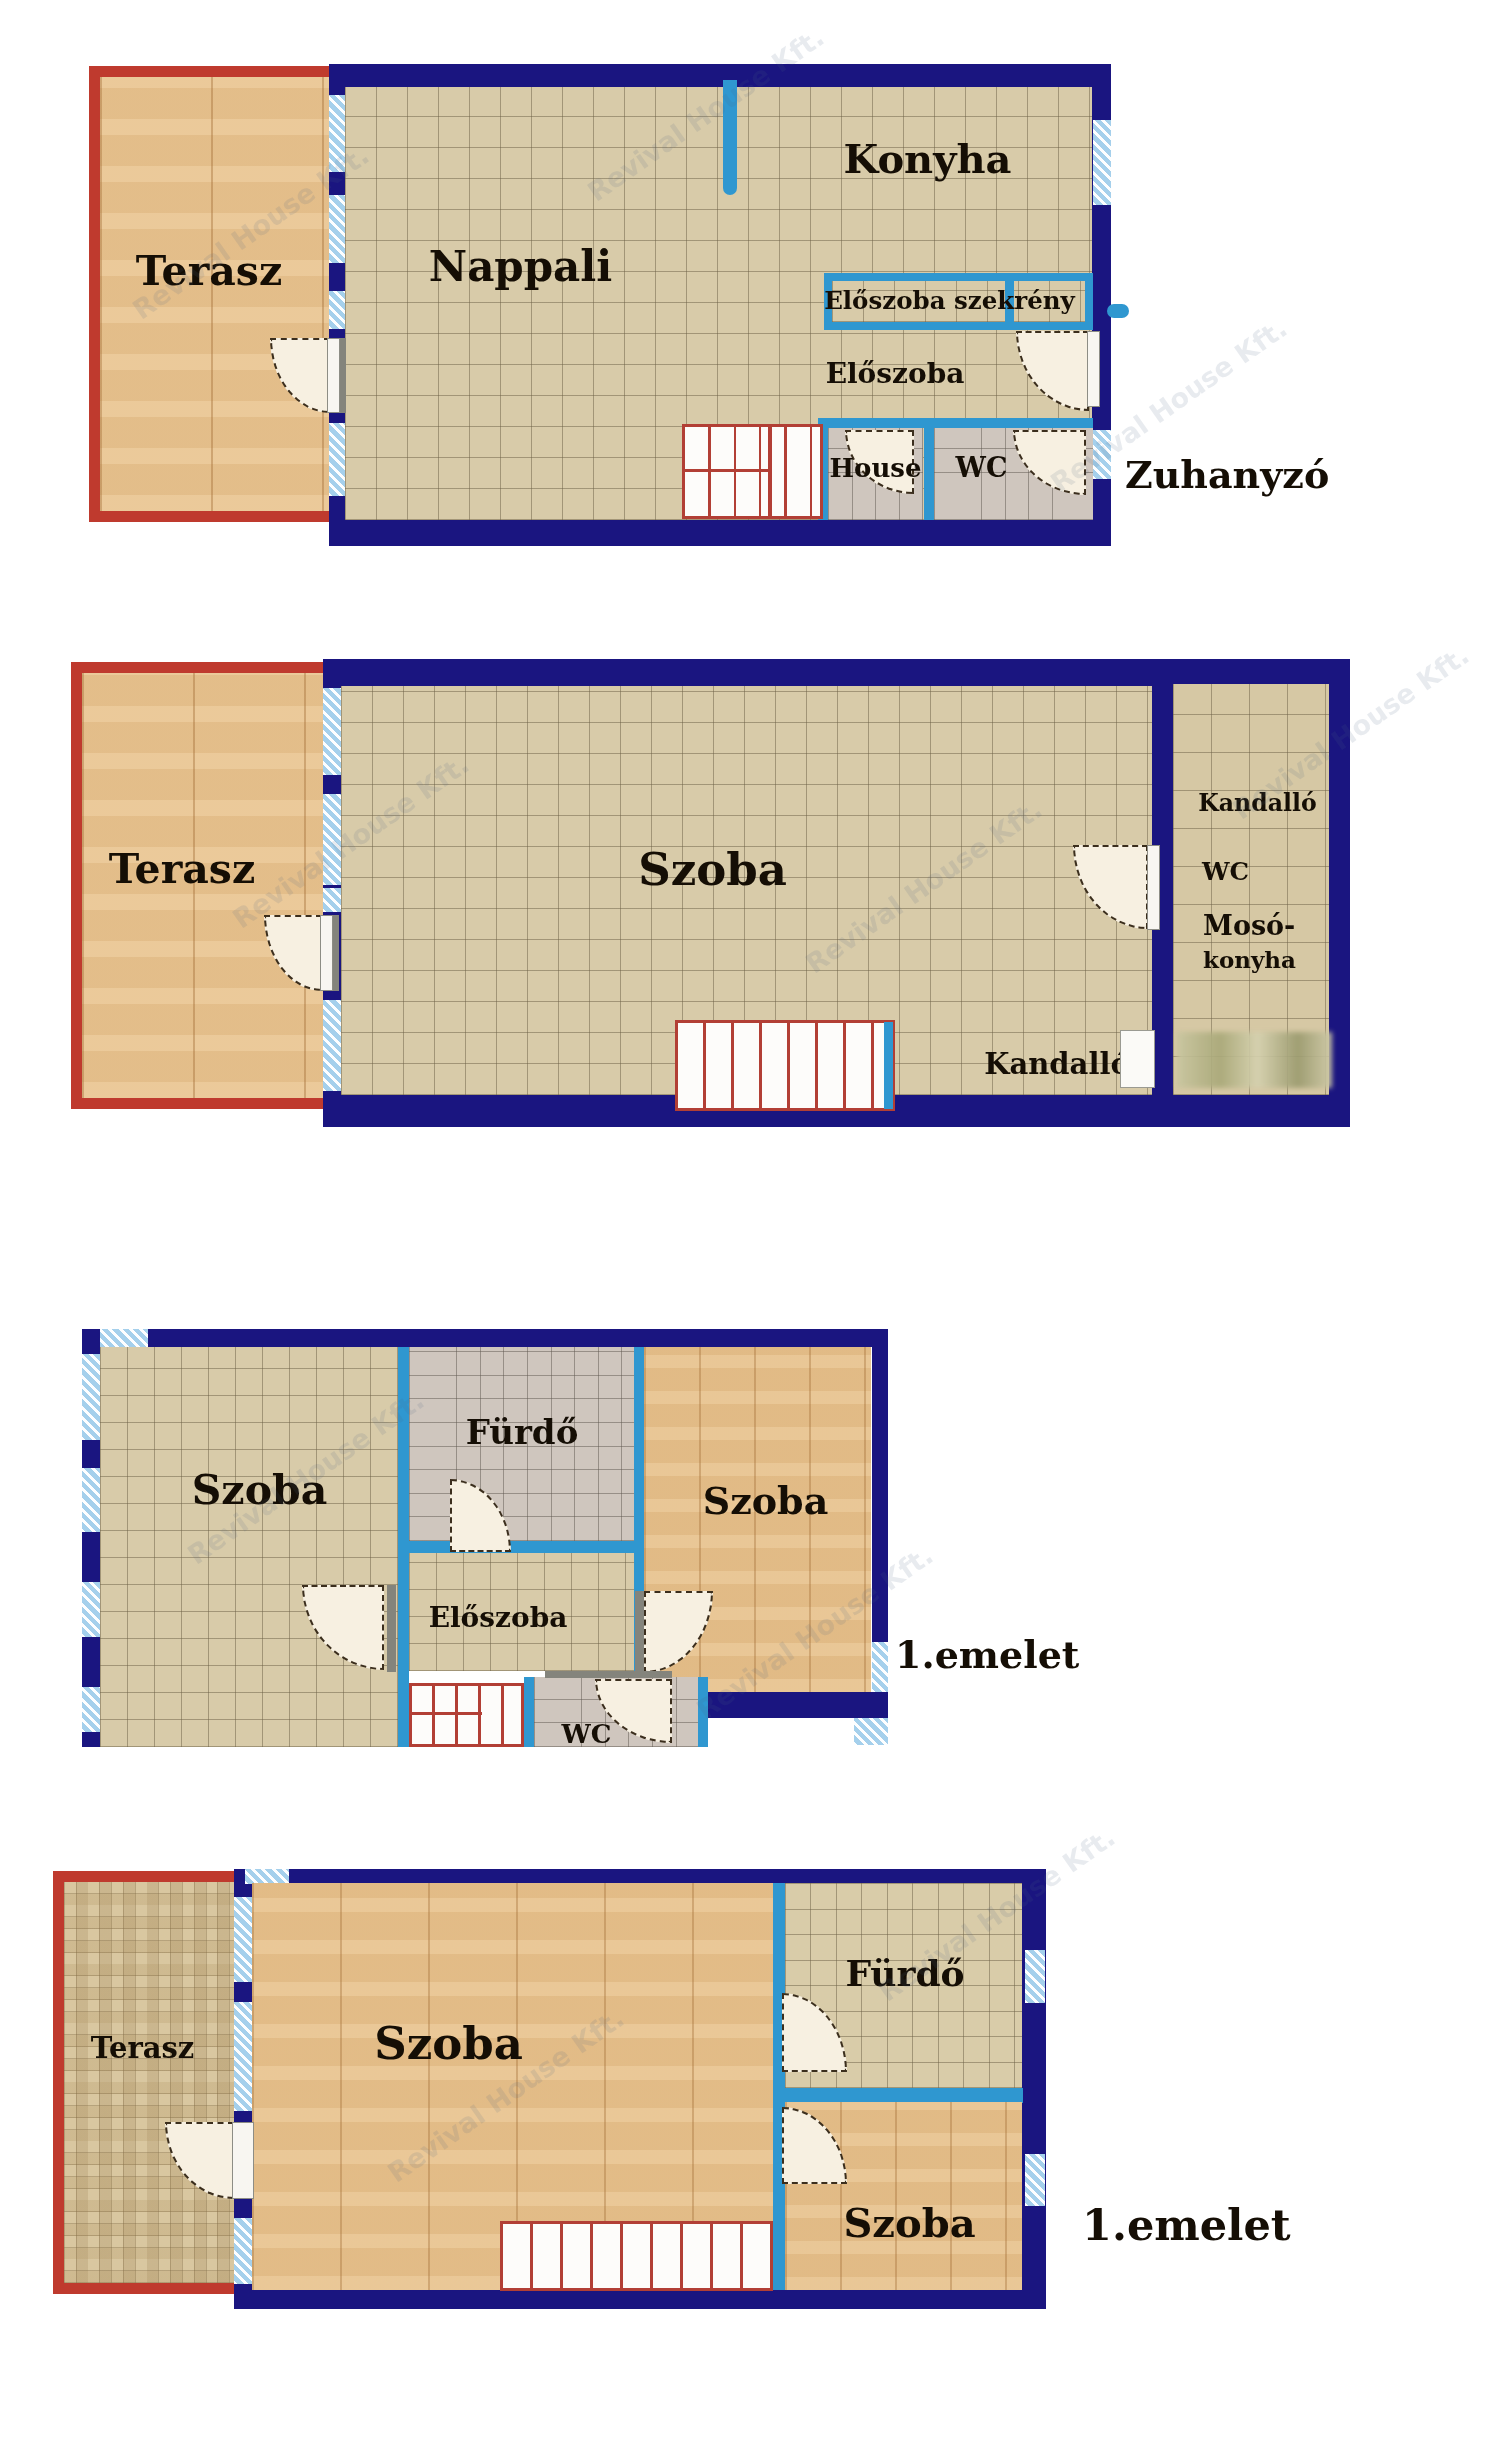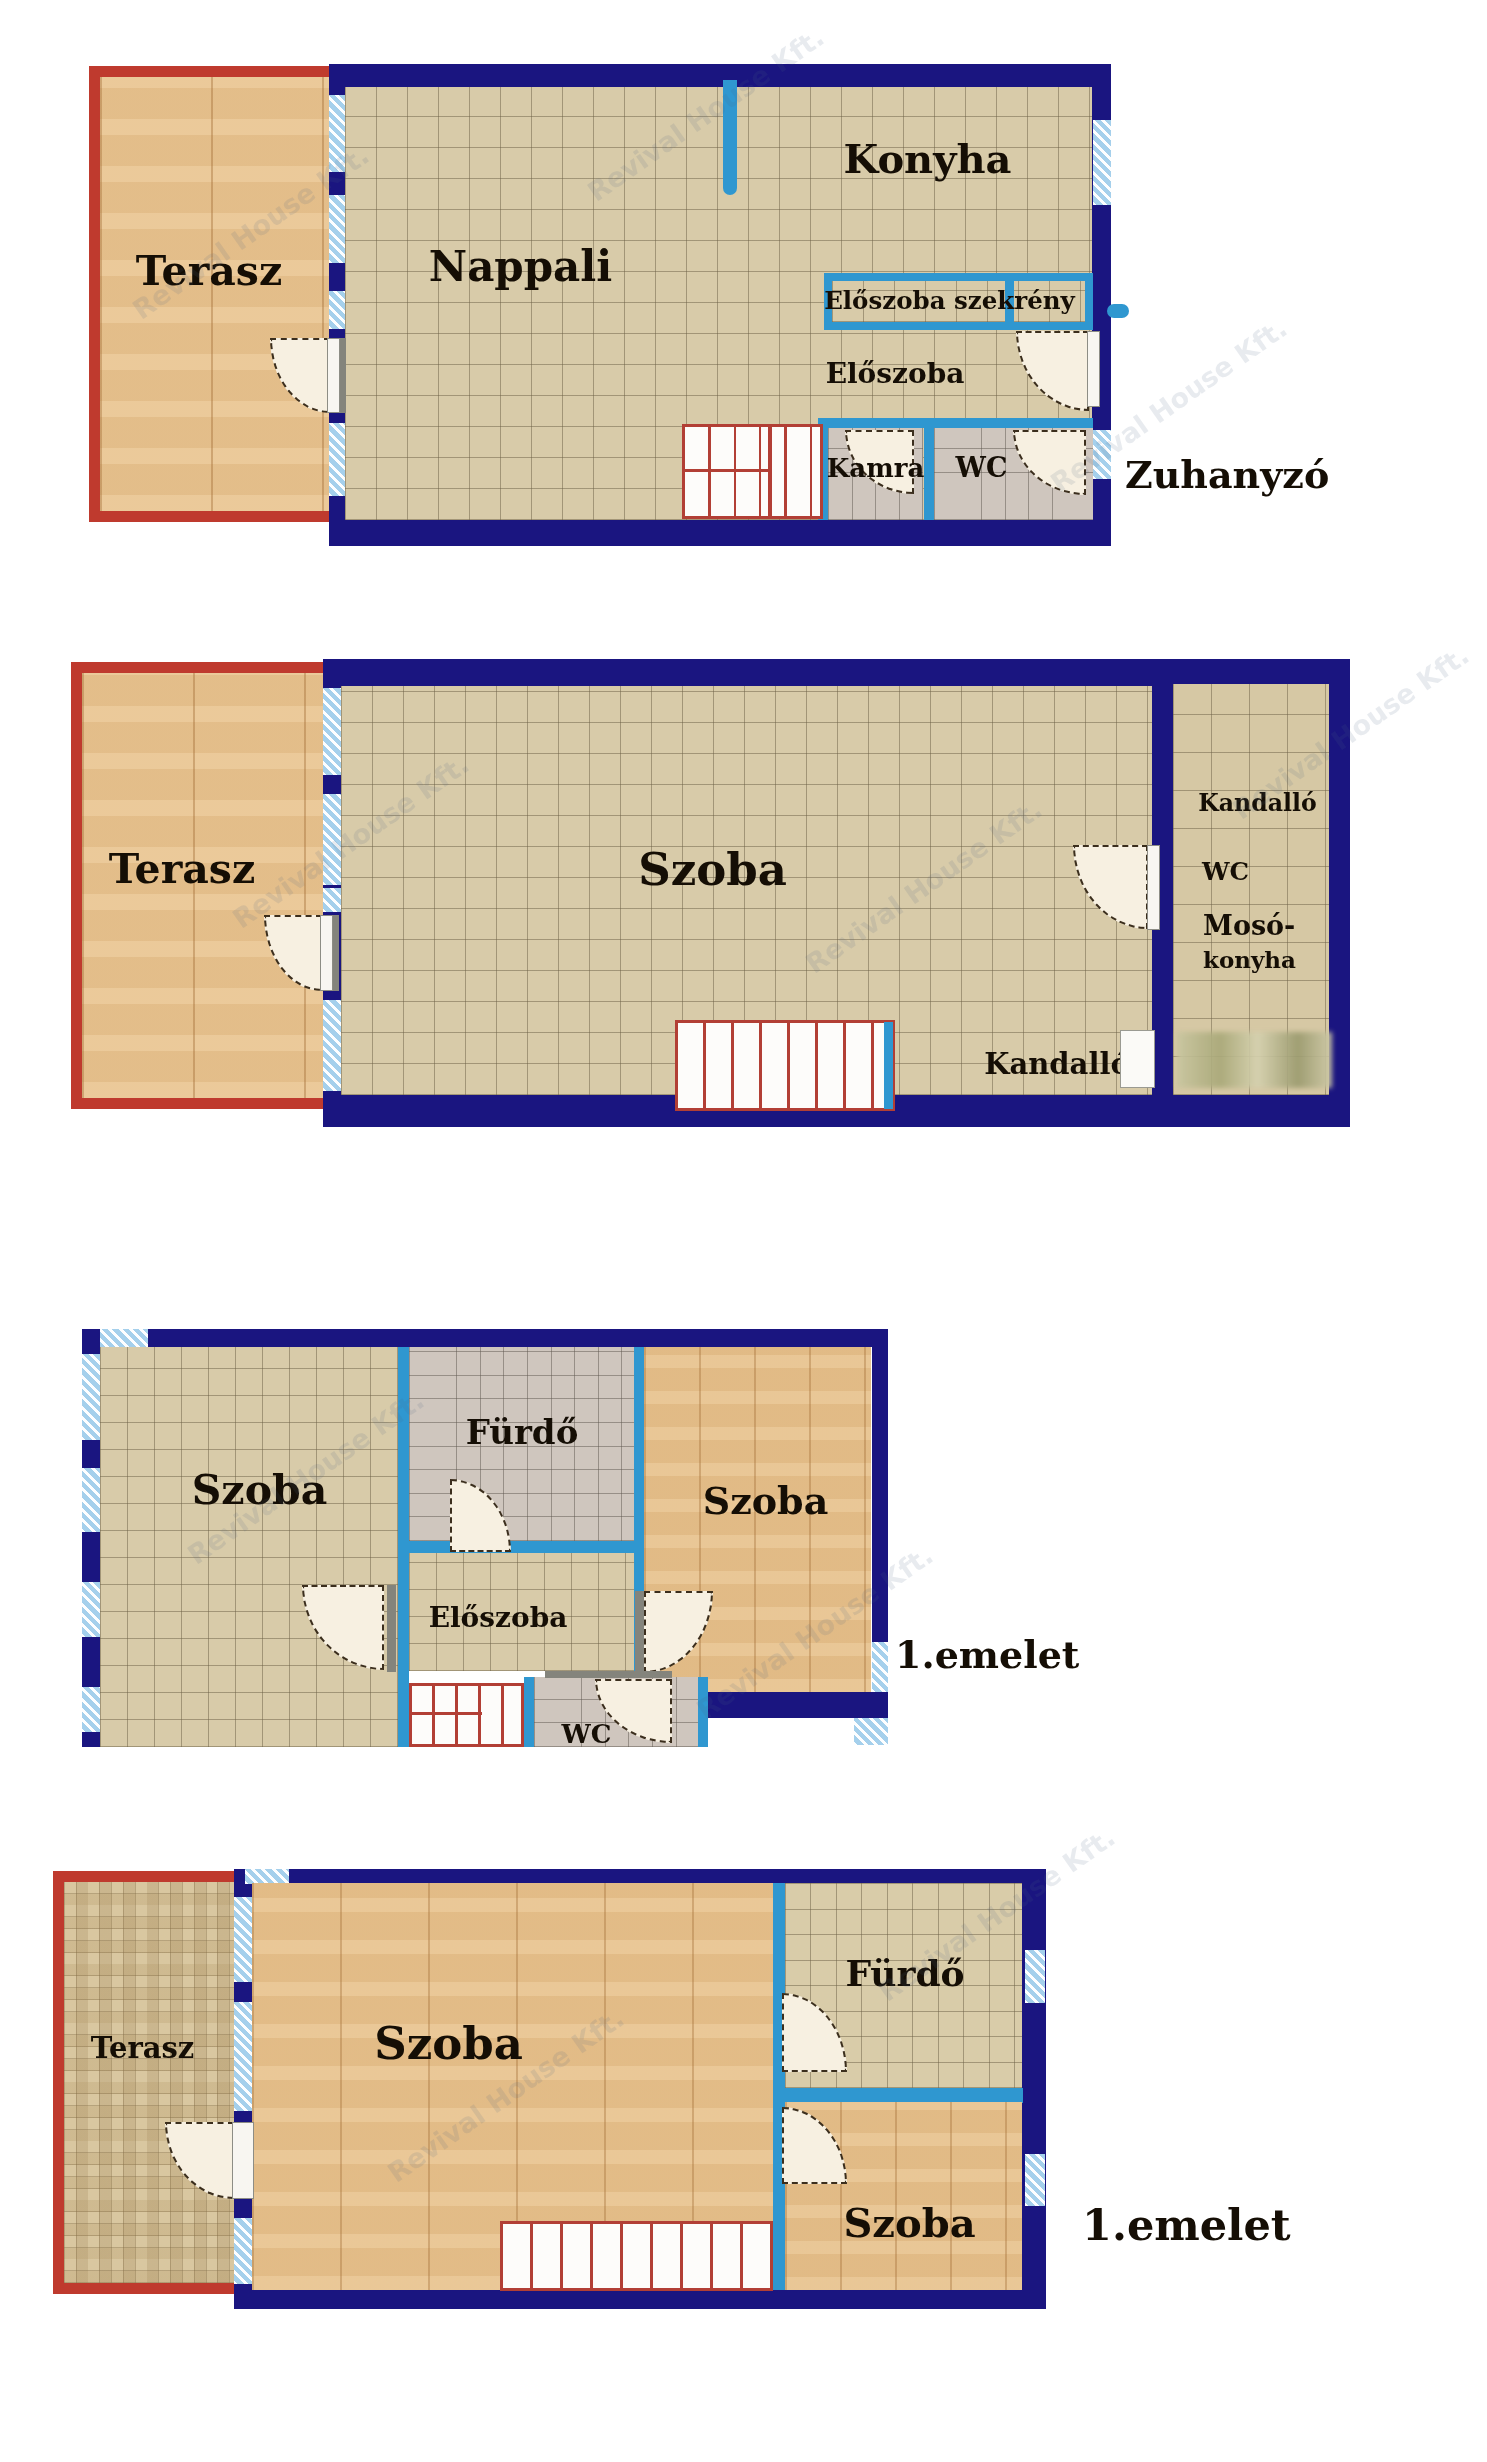--- a/index.html
+++ b/index.html
@@ -102,21 +102,21 @@
     <div class="abs door bl" style="left:1016px;top:331px;width:73px;height:80px;"></div>
     <div class="abs leaf" style="left:1087px;top:331px;width:12.7px;height:76px;"></div>
 
     <div class="abs blue" style="left:818px;top:418px;width:275px;height:10px;"></div>
     <div class="abs blue" style="left:818px;top:418px;width:10px;height:102px;"></div>
     <div class="abs blue" style="left:924px;top:418px;width:10px;height:102px;"></div>
     <div class="abs gtile26" style="left:828px;top:428px;width:95px;height:92px;"></div>
     <div class="abs gtile26" style="left:934px;top:428px;width:159px;height:92px;"></div>
     <div class="abs door bl" style="left:845px;top:430px;width:69px;height:64px;"></div>
     <div class="abs door bl" style="left:1013px;top:430px;width:73px;height:65px;"></div>
-    <div class="abs lbl" style="left:812px;top:452px;width:127px;height:33px;font-size:26px;">Kamra</div>
+    <div class="abs lbl" style="left:812px;top:452px;width:127px;height:33px;font-size:26px;">House</div>
     <div class="abs lbl" style="left:936px;top:452px;width:91px;height:33px;font-size:27px;">WC</div>
 
     <div class="abs stairs" style="left:682px;top:424px;width:141px;height:95px;"></div>
     <div class="abs red" style="left:685px;top:469px;width:84px;height:2.7px;"></div>
     <div class="abs red" style="left:768px;top:424px;width:3.6px;height:95px;"></div>
 
     <div class="abs lbl left" style="left:1125px;top:451px;width:273px;height:47px;font-size:38px;">Zuhanyzó</div>
   </div>
 
   <div>

